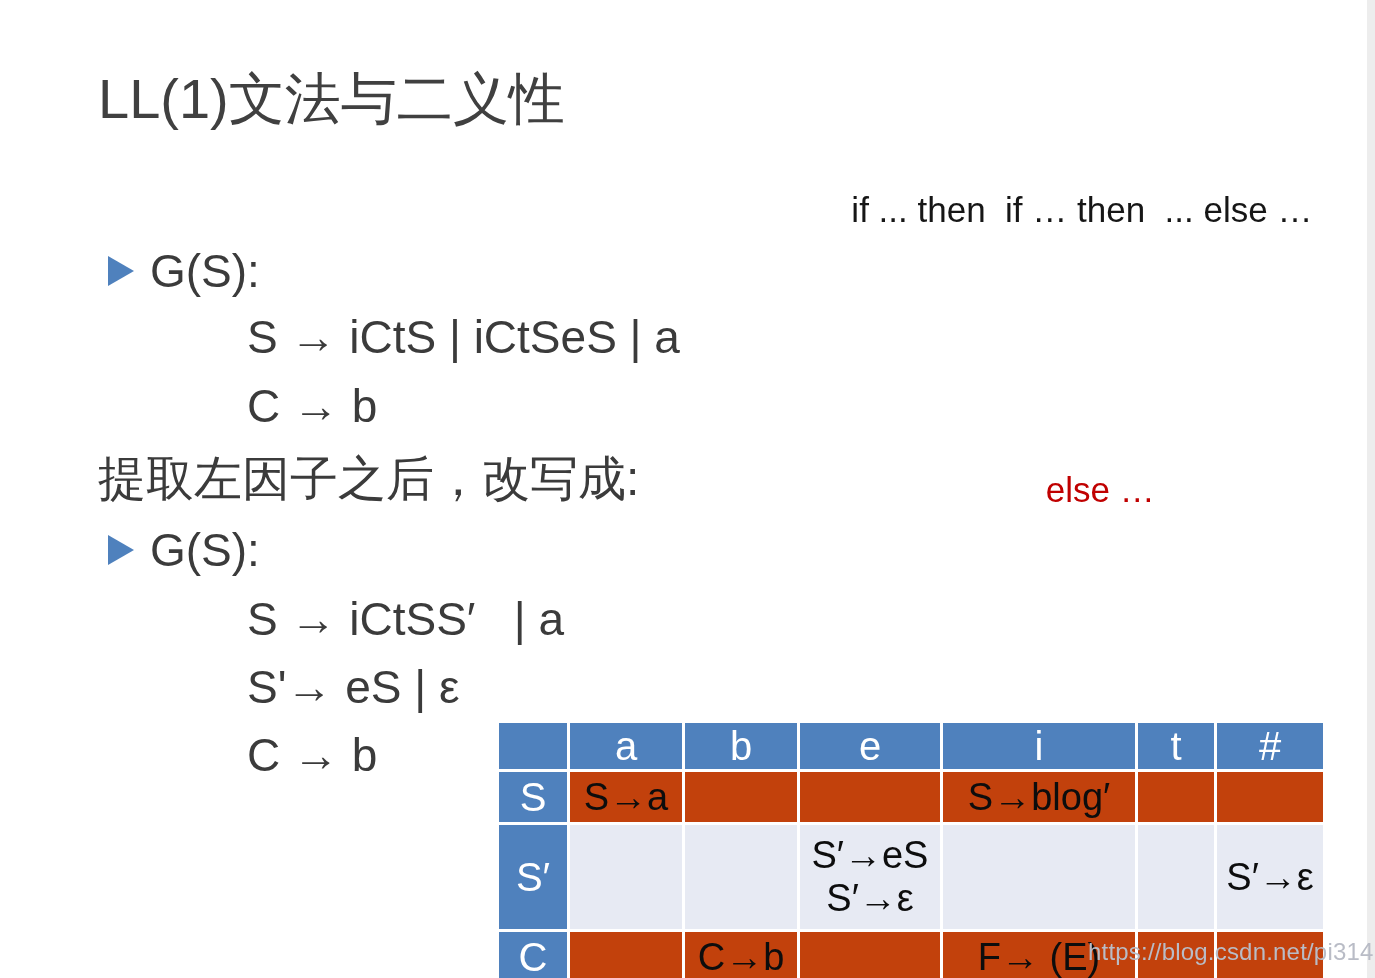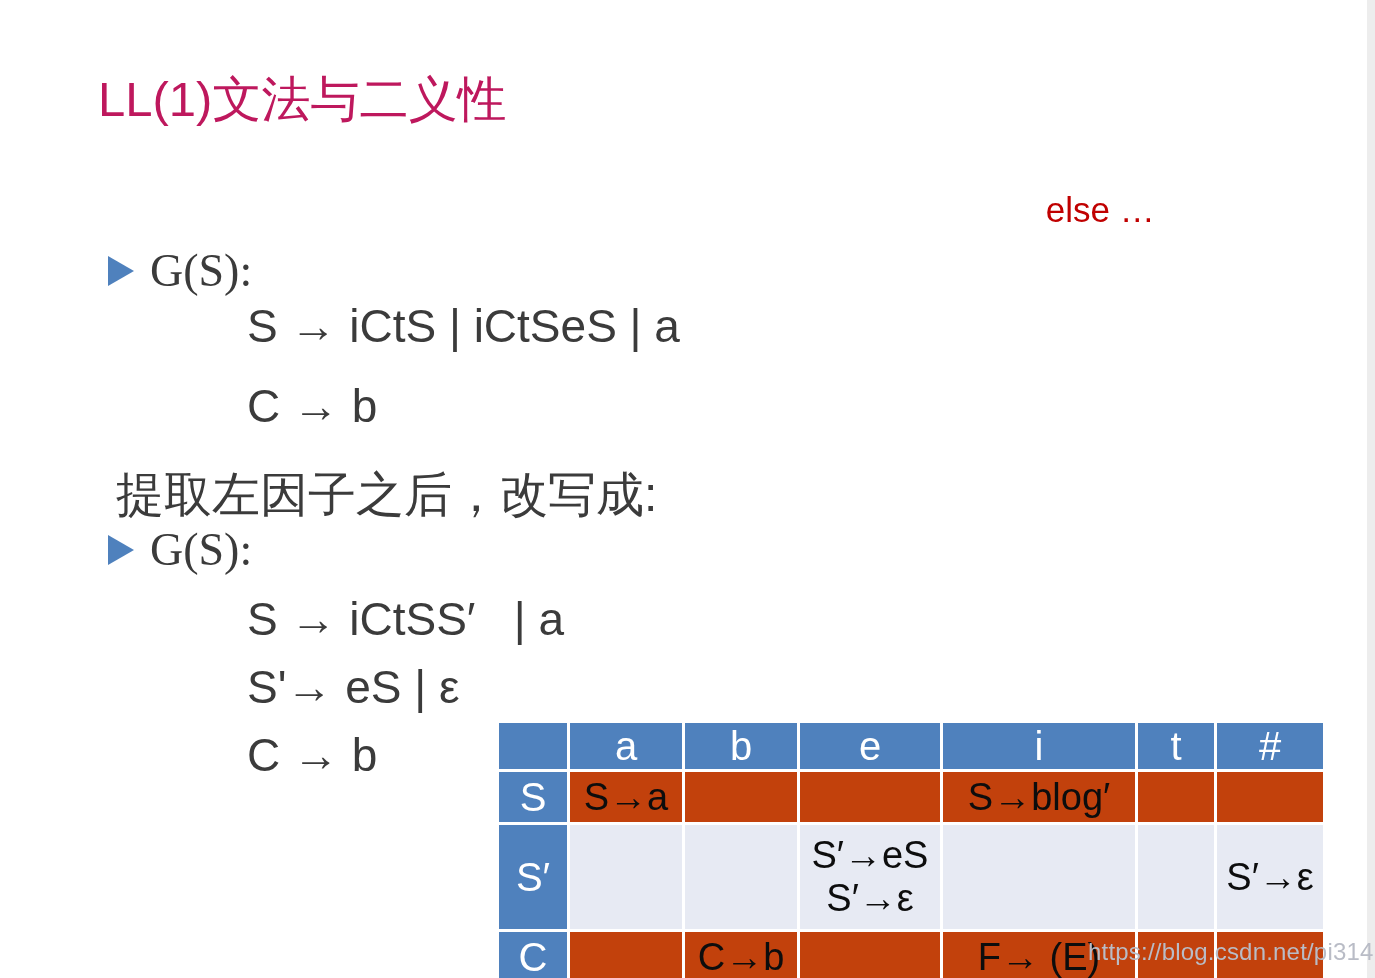--- a/index.html
+++ b/index.html
@@ -24,23 +24,23 @@
     width: 8px;
     height: 978px;
     background: #ededed;
   }
 
   
   #slide-title {
     position: absolute;
     left: 98px;
     top: 56px;
-    font-size: 49px;
+    font-size: 56px;
     line-height: 86px;
-    color: #be185d;
+    color: #404040;
     font-family: "Liberation Sans", sans-serif;
     white-space: nowrap;
     letter-spacing: 0px;
   }
 
   
   #code-block {
     position: absolute;
     left: 793px;
     top: 14px;
@@ -68,21 +68,20 @@
     border-left: 26px solid #4F81BD;
     border-top: 15px solid transparent;
     border-bottom: 15px solid transparent;
     margin-right: 16px;
   }
   .body-text {
     color: #3B3B3B;
     font-size: 46px;
     line-height: 52px;
     white-space: pre;
-    font-family: Liberation Serif, serif;
   }
   .prod-line {
     position: absolute;
     color: #3B3B3B;
     font-size: 46px;
     line-height: 52px;
     white-space: pre;
   }
   .cn-line {
     position: absolute;
@@ -150,36 +149,39 @@
 <body>
 
 <div id="slide">
 
   <div class="edge-strip"></div>
 
   <div id="slide-title">LL(1)文法与二义性</div>
 
   <div id="code-block">
     <div class="code-line">
+      <span class="seg-black">if ... then  if … then  ... else …</span>
+    </div>
+    <div class="code-line">
       <span class="seg-red">                    else …</span>
     </div>
     <div class="code-line">
       
     </div>
     
   </div>
 
   <div class="bullet-row" style="left:108px; top:245px;">
     <span class="tri-bullet"></span>
     <span class="body-text">G(S):</span>
   </div>
-  <div class="prod-line" style="left:247px; top:300px;">S → iCtS | iCtSeS | a</div>
+  <div class="prod-line" style="left:247px; top:311px;">S → iCtS | iCtSeS | a</div>
   <div class="prod-line" style="left:247px; top:380px;">C → b</div>
 
-  <div class="cn-line" style="left:116px; top:452px;margin-top:16px;">提取左因子之后，改写成:</div>
+  <div class="cn-line" style="left:98px; top:452px;">提取左因子之后，改写成:</div>
 
   <div class="bullet-row" style="left:108px; top:524px;">
     <span class="tri-bullet"></span>
     <span class="body-text">G(S):</span>
   </div>
   <div class="prod-line" style="left:247px; top:661px;">S'→ eS | ε</div>
   <div class="prod-line" style="left:247px; top:593px;">S → iCtSS′   | a</div>
   <div class="prod-line" style="left:247px; top:729px;">C → b</div>
 
   <table id="parse-table">

